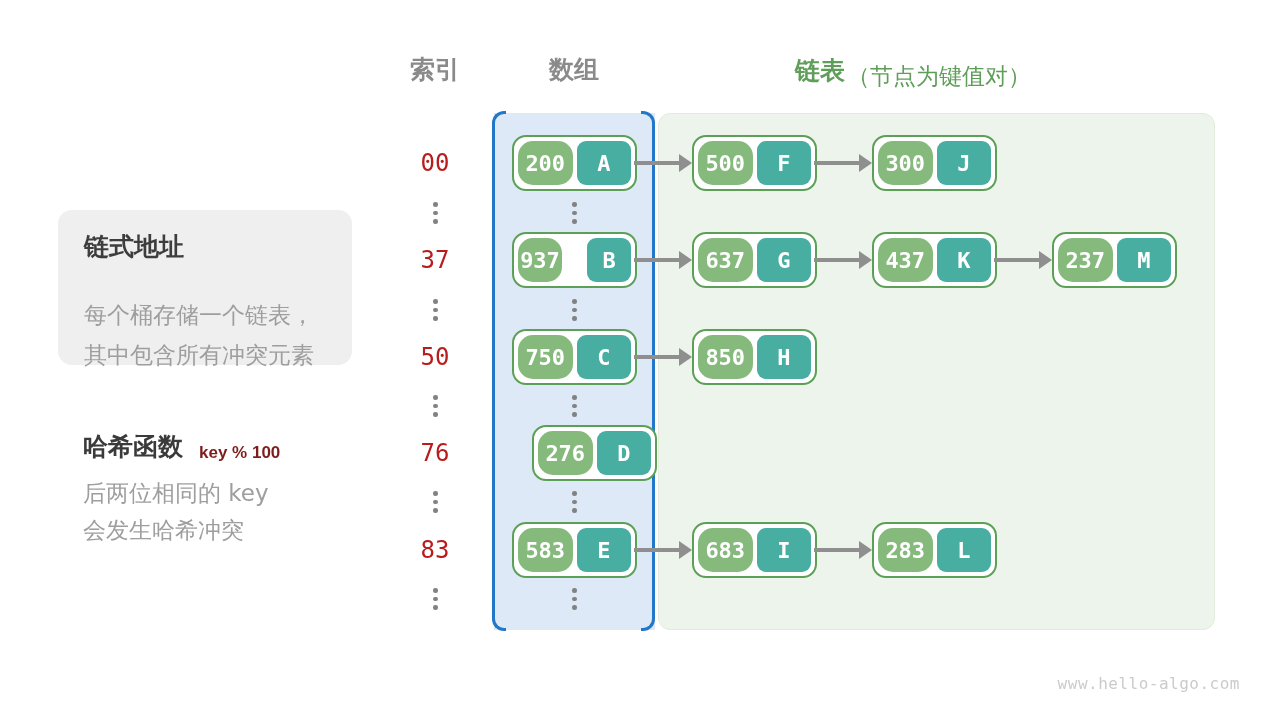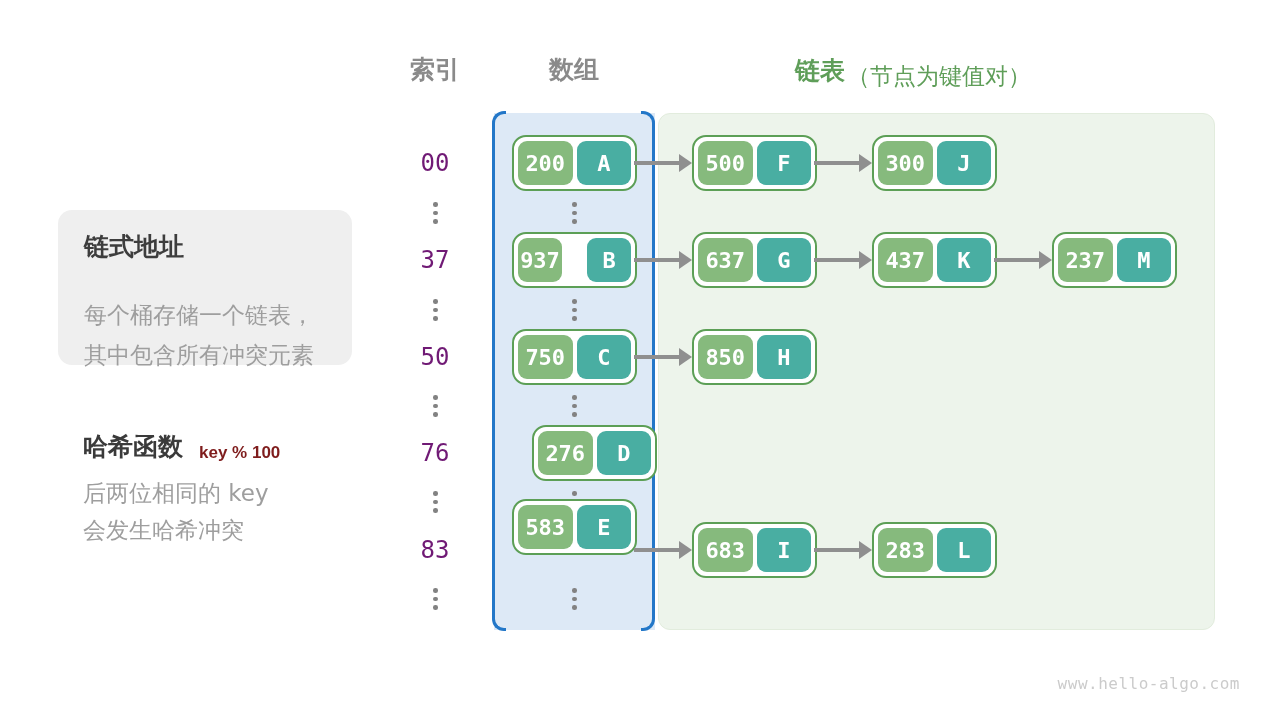--- a/index.html
+++ b/index.html
@@ -58,37 +58,37 @@
   
   .list-region{
     left:658px;top:113px;width:557px;height:517px;border-radius:12px;
     background:var(--list-bg,#edf4eb);border:1px solid #e2ecdd;box-sizing:border-box;
   }
 
   
   .idx-label{
     left:395px;width:80px;height:30px;line-height:30px;text-align:center;
     font-family:"DejaVu Sans Mono","Liberation Mono",monospace;
-    font-size:24px;color:#701a75;
+    font-size:24px;color:#b91c1c;
   }
   .dots{width:7px;display:flex;flex-direction:column;align-items:center;gap:4px;}
   .dots i{width:4.5px;height:4.5px;border-radius:50%;background:#828282;display:block;}
 
   
   .pair-node{
     width:125px;height:56px;box-sizing:border-box;background:#ffffff;
     border:2.5px solid var(--node-border,#5c9f56);border-radius:14px;
     display:flex;align-items:stretch;padding:4px;gap:4px;
   }
   .pair-node .cell{
     flex:1;border-radius:9px;display:flex;align-items:center;justify-content:center;
     font-family:"DejaVu Sans Mono","Liberation Mono",monospace;
     font-size:22px;font-weight:bold;color:#ffffff;
   }
-  .pair-node .key{background:var(--key-bg,#86ba7d);}
+  .pair-node .key{background:var(--key-bg,#86ba7d);border-radius:15px;}
   .pair-node .val{background:var(--value-bg,#49aea2);}
 
   
   .arrow-line{height:4px;background:#8f8f8f;}
   .arrow-head{
     width:0;height:0;border-top:9px solid transparent;border-bottom:9px solid transparent;
     border-left:13px solid #8f8f8f;
   }
 
   
@@ -220,21 +220,21 @@
       <i></i>
       <i></i>
       <i></i>
     </div>
     <div class="abs dots" style="left: 571px; top: 491px;">
       <i></i>
       <i></i>
       <i></i>
     </div>
     <div class="abs idx-label" style="top: 535px;">83</div>
-    <div class="abs pair-node" style="left: 512px; top: 499px; justify-content: flex-end;">
+    <div class="abs pair-node" style="left: 512px; top: 522px; justify-content: flex-end;">
       <div class="cell key">583</div>
       <div class="cell val">E</div>
     </div>
     <div class="abs arrow-line" style="left: 634px; top: 548px; width: 45px;"></div>
     <div class="abs arrow-head" style="left: 679px; top: 541px;"></div>
     <div class="abs pair-node" style="left: 692px; top: 522px;">
       <div class="cell key">683</div>
       <div class="cell val">I</div>
     </div>
     <div class="abs arrow-line" style="left: 814px; top: 548px; width: 45px;"></div>

